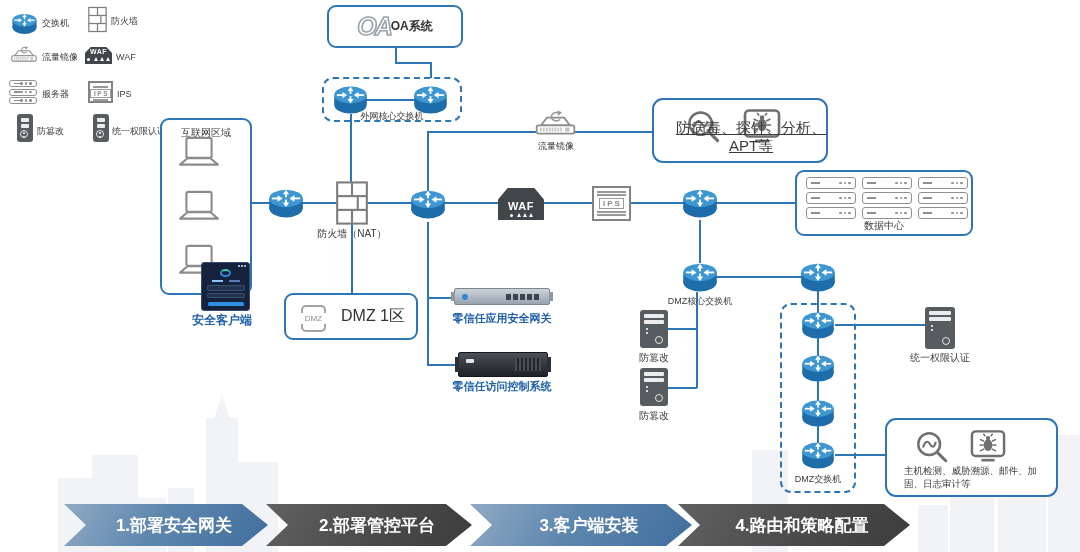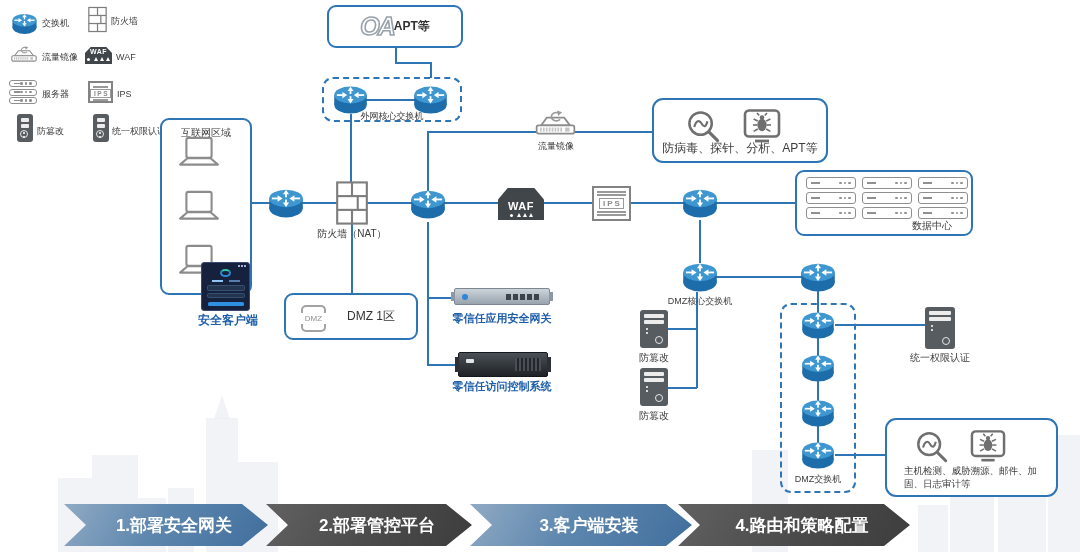--- a/index.html
+++ b/index.html
@@ -276,21 +276,21 @@
   <div class="lbl sm" style="left:37px;top:126px;width:36px;text-align:left;">防篡改</div>
   <div class="tower" style="left:93px;top:114px;width:16px;height:28px;">
       <div class="bar"></div>
       <div class="bar"></div>
       <div class="foot"></div>
     </div>
   <div class="lbl sm" style="left:112px;top:126px;width:64px;text-align:left;">统一权限认证</div>
 
   <div class="bluebox" style="left:327px;top:5px;width:136px;height:43px;display:flex;align-items:center;justify-content:center;">
     <span class="oa-logo">OA</span>
-    <span style="font-size:12px;color:#333;font-weight:bold;">APT等</span>
+    <span style="font-size:12px;color:#333;font-weight:bold;">OA系统</span>
   </div>
 
   <div class="dashbox" style="left:322px;top:77px;width:140px;height:45px;"></div>
   <svg class="sw" style="left:332px;top:84px;width:37px;height:31px;">
       <use href="#sym-switch"></use>
     </svg>
   <svg class="sw" style="left:412px;top:84px;width:37px;height:31px;">
       <use href="#sym-switch"></use>
     </svg>
   <div class="lbl sm" style="left:322px;top:111px;width:140px;">外网核心交换机</div>
@@ -316,21 +316,21 @@
       </div>
     <div class="clogo"></div>
     <div class="tabs">
         <i class="on"></i>
         <i></i>
       </div>
     <div class="inp"></div>
     <div class="inp"></div>
     <div class="btn"></div>
   </div>
-  <div class="lbl blue-lbl" style="left:182px;top:313px;width:92px;font-size:12px;">安全客户端</div>
+  <div class="lbl blue-lbl" style="left:176px;top:313px;width:92px;font-size:12px;">安全客户端</div>
 
   <svg class="sw" style="left:267px;top:187px;width:38px;height:32px;">
       <use href="#sym-switch"></use>
     </svg>
   <svg class="sw" style="left:335px;top:181px;width:34px;height:44px;">
       <use href="#sym-firewall"></use>
     </svg>
   <div class="lbl" style="left:308px;top:228px;width:88px;">防火墙（NAT）</div>
   <svg class="sw" style="left:409px;top:188px;width:38px;height:32px;">
       <use href="#sym-switch"></use>
@@ -363,21 +363,21 @@
       <use href="#sym-switch"></use>
     </svg>
 
   <div class="bluebox" style="left:652px;top:98px;width:176px;height:65px;border-radius:11px;">
     <svg style="position:absolute;left:32px;top:9px;width:35px;height:35px;">
         <use href="#sym-scan"></use>
       </svg>
     <svg style="position:absolute;left:88px;top:8px;width:40px;height:36px;">
         <use href="#sym-bug"></use>
       </svg>
-    <div class="lbl sm" style="left:0;bottom:5px;width:100%;font-size:12px;">防病毒、探针、分析、APT等</div>
+    <div class="lbl sm" style="left:11px;bottom:5px;width:100%;font-size:15px;text-decoration:underline;">防病毒、探针、分析、APT等</div>
   </div>
 
   <div class="bluebox" style="left:795px;top:170px;width:178px;height:66px;">
     <div style="position:absolute;left:9px;top:5px;display:grid;grid-template-columns:repeat(3,50px);grid-auto-rows:12px;gap:3px 6px;">
       <div class="srv">
           <span class="dash"></span>
           <span class="dots">
             <i></i>
             <i></i>
             <i></i>
@@ -441,28 +441,28 @@
         </div>
       <div class="srv">
           <span class="dash"></span>
           <span class="dots">
             <i></i>
             <i></i>
             <i></i>
           </span>
         </div>
     </div>
-    <div class="lbl" style="left:0;bottom:2px;width:100%;margin-left:48px;">数据中心</div>
+    <div class="lbl" style="left:0;bottom:2px;width:100%;">数据中心</div>
   </div>
 
   <div class="bluebox" style="left:284px;top:293px;width:134px;height:47px;">
     <div class="dmzic" style="left:14px;top:10px;width:27px;height:27px;">
       <span>DMZ</span>
     </div>
-    <div style="position:absolute;left:55px;top:0;height:100%;display:flex;align-items:center;font-size:12px;color:#333;margin-left:6px;">DMZ 1区</div>
+    <div style="position:absolute;left:55px;top:0;height:100%;display:flex;align-items:center;font-size:16px;color:#333;">DMZ 1区</div>
   </div>
 
   <div class="appl1" style="left:454px;top:288px;width:96px;height:17px;">
     <span class="ldot"></span>
     <span class="ports">
         <i></i>
         <i></i>
         <i></i>
         <i></i>
         <i></i>

